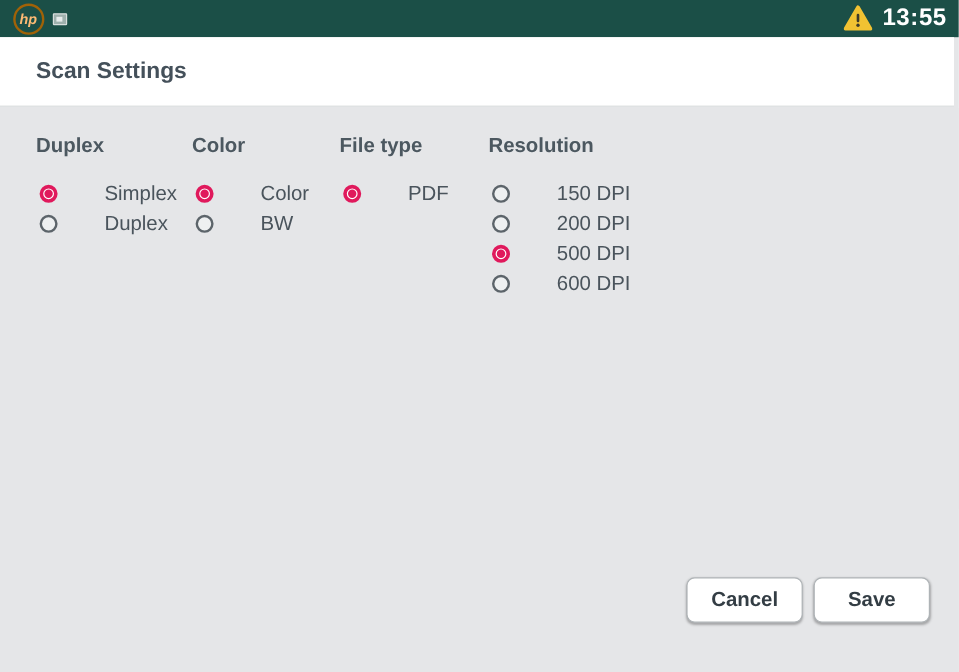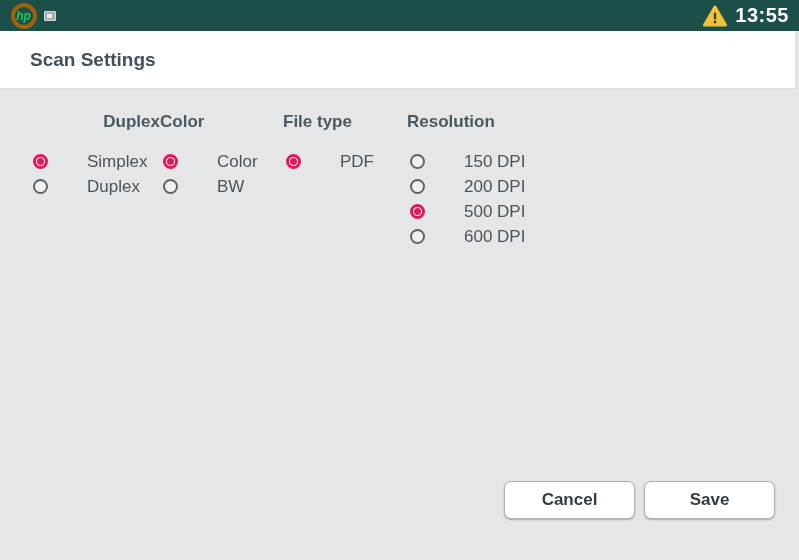--- a/index.html
+++ b/index.html
@@ -19,26 +19,26 @@
     position: absolute;
     top: 0; left: 0; right: 0;
     height: 31px;
     background: #1b4f47;
     display: flex;
     align-items: center;
   }
   .hp-logo {
     width: 26px; height: 26px;
     margin-left: 11px;
-    border: 4px solid #a16207;
+    border: 2px solid #a16207;
     border-radius: 50%;
     display: flex;
     align-items: center;
     justify-content: center;
-    color: #22c55e;
+    color: #fdba74;
     font-style: italic;
     font-weight: bold;
     font-size: 12px;
     line-height: 1;
     padding-right: 1px;
   }
   .net-icon {
     width: 12px; height: 10px;
     margin-left: 7px;
     background: #9fb0ad;
@@ -49,21 +49,21 @@
   .net-icon::after {
     content: "";
     position: absolute;
     left: 2px; top: 2px;
     width: 5px; height: 4px;
     background: #e7ecec;
   }
   .topbar-right {
     margin-left: auto;
     display: flex;
-    align-items: flex-end;
+    align-items: flex-start;
     margin-right: 10px;
   }
   .warn-icon { width: 24px; height: 22px; margin-right: 8px; }
   .clock {
     color: #ffffff;
     font-size: 20px;
     font-weight: bold;
     letter-spacing: 0.5px;
   }
 
@@ -88,21 +88,21 @@
   .main {
     position: absolute;
     top: 90px; left: 0; right: 0; bottom: 0;
     background: #e5e6e8;
   }
   .groups {
     display: flex;
     padding: 22px 0 0 30px;
   }
   .group { display: flex; flex-direction: column; }
-  .group-duplex    { width: 130px; text-align: right; }
+  .group-duplex    { width: 130px; }
   .group-color     { width: 123px; }
   .group-filetype  { width: 124px; }
   .group-resolution{ width: 160px; }
   .group-label {
     font-size: 17px;
     font-weight: bold;
     color: #4c5860;
     margin-bottom: 17px;
   }
   .option {
@@ -143,21 +143,21 @@
 
   
   .actions {
     position: absolute;
     right: 24px;
     bottom: 41px;
     display: flex;
     gap: 9px;
   }
   .btn {
-    width: 131px;
+    width: 97px;
     height: 38px;
     background: #ffffff;
     border: 1px solid #aeb3b6;
     border-radius: 7px;
     box-shadow: 0 1px 2px rgba(0,0,0,0.28);
     font-family: "Liberation Sans", sans-serif;
     font-size: 17px;
     font-weight: bold;
     color: #333d44;
     cursor: pointer;

